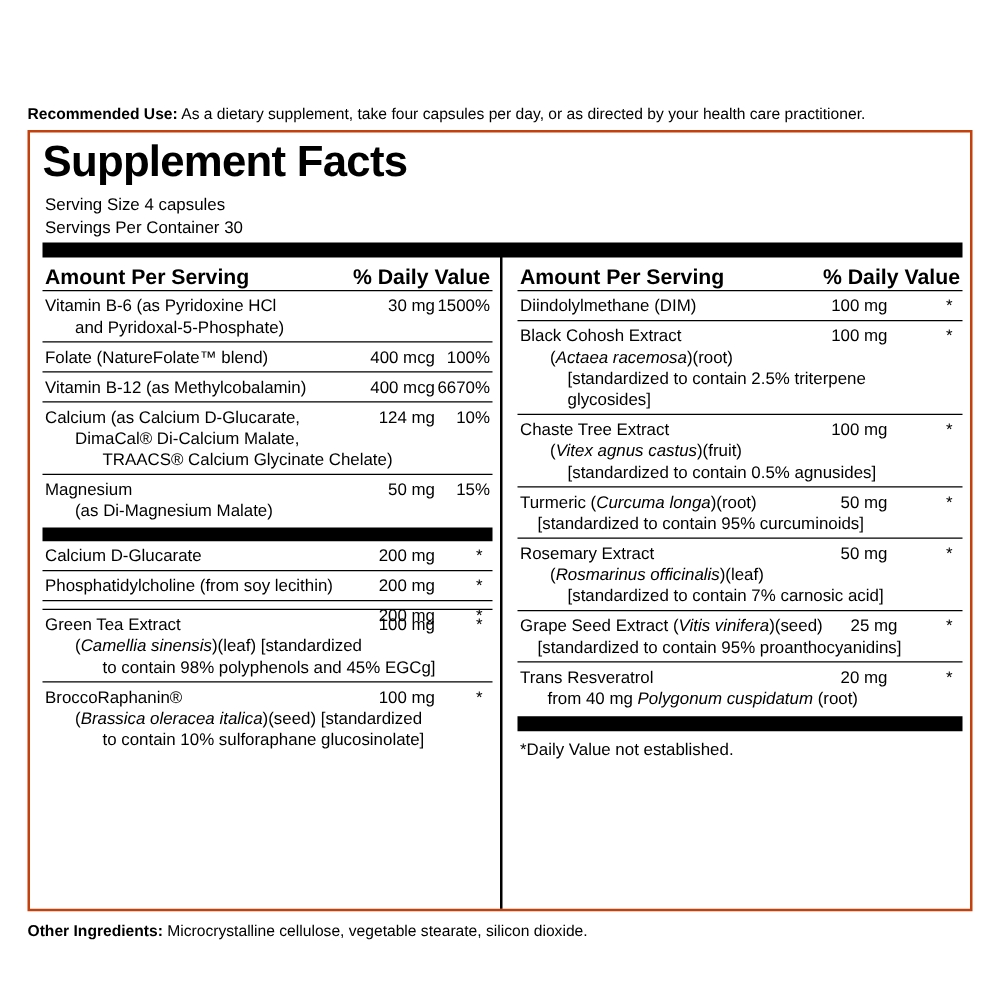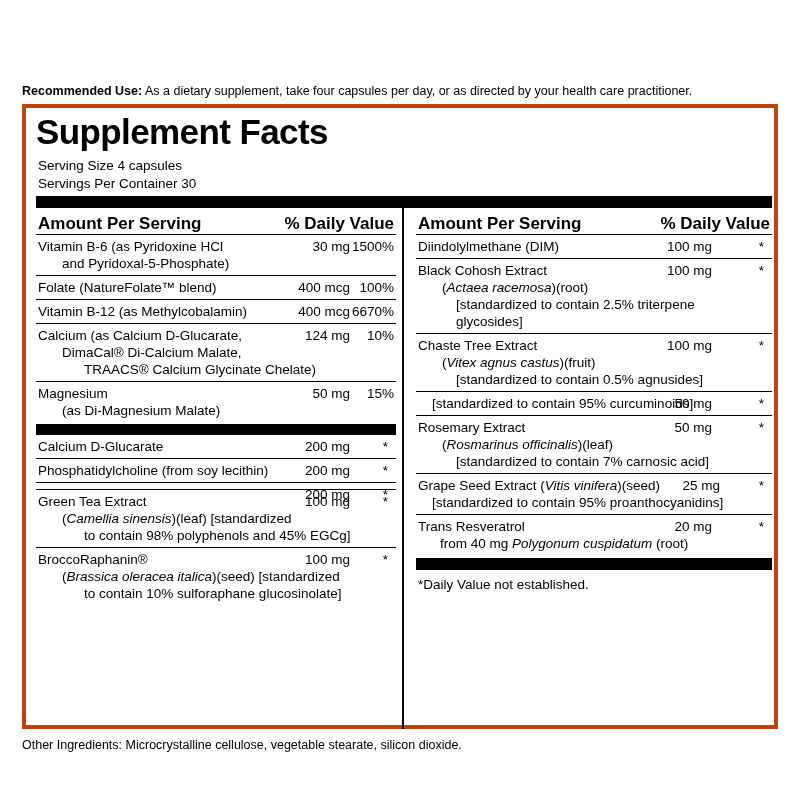--- a/index.html
+++ b/index.html
@@ -34,21 +34,21 @@
   }
   .rec-use .lbl { font-weight: bold; }
 
   
   .panel {
     position: absolute;
     left: 22px;
     top: 104px;
     width: 756px;
     height: 625px;
-    border: 4px solid #c2410c;
+    border: 2px solid #c2410c;
     box-sizing: border-box;
     background: #fff;
   }
 
   .sf-title {
     position: absolute;
     left: 10px;
     top: 4px;
     font-size: 35px;
     font-weight: bold;
@@ -135,21 +135,21 @@
   
   .other {
     position: absolute;
     left: 22px;
     top: 738px;
     width: 760px;
     font-size: 12.5px;
     line-height: 15px;
     white-space: nowrap;
   }
-  .other .lbl { font-weight: normal; }
+  .other .lbl { font-weight: bold; }
 </style>
 </head>
 <body>
 
 <div class="page">
 
   <div class="rec-use">
     <span class="lbl">Recommended Use:</span><span> As a dietary supplement, take four capsules per day, or as directed by your health care practitioner.</span>
   </div>
 
@@ -274,20 +274,21 @@
       <div class="row">
         <span class="name">Chaste Tree Extract</span>
         <span class="sub">(<i>Vitex agnus castus</i>)(fruit)</span>
         <span class="sub2" style="padding-left:38px;">[standardized to contain 0.5% agnusides]</span>
         <span class="amt" style="right:60px;">100 mg</span>
         <span class="dv star">*</span>
       </div>
       <div class="rule"></div>
 
       <div class="row">
+        <span class="name">Turmeric (<i>Curcuma longa</i>)(root)</span>
         <span class="sub" style="padding-left:14px;">[standardized to contain 95% curcuminoids]</span>
         <span class="amt" style="right:60px;">50 mg</span>
         <span class="dv star">*</span>
       </div>
       <div class="rule"></div>
 
       <div class="row">
         <span class="name">Rosemary Extract</span>
         <span class="sub">(<i>Rosmarinus officinalis</i>)(leaf)</span>
         <span class="sub2" style="padding-left:38px;">[standardized to contain 7% carnosic acid]</span>

